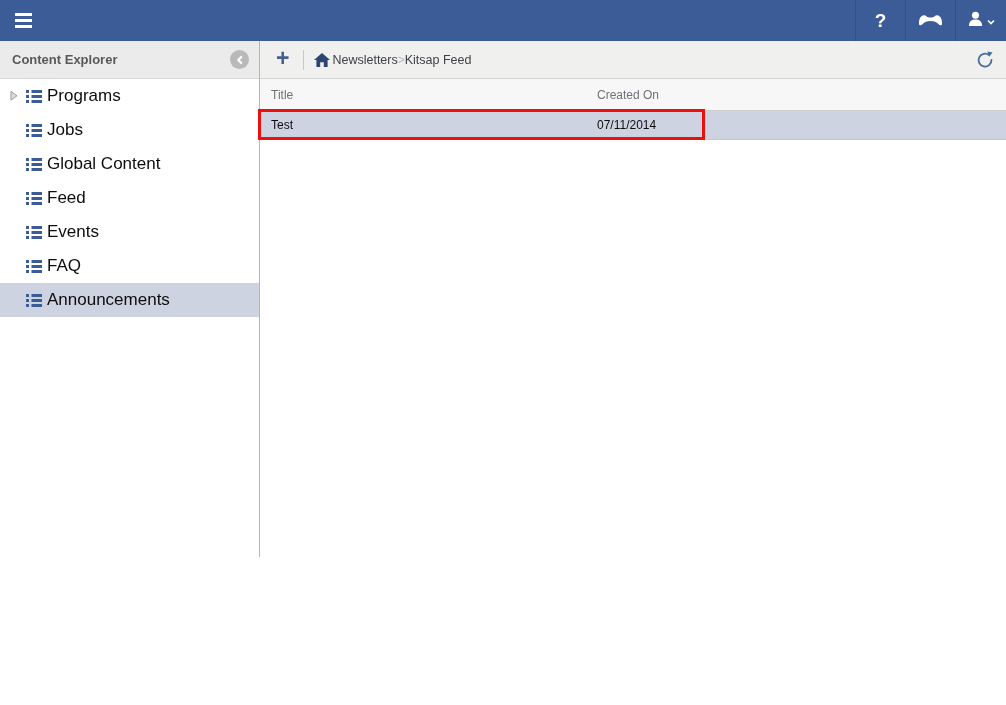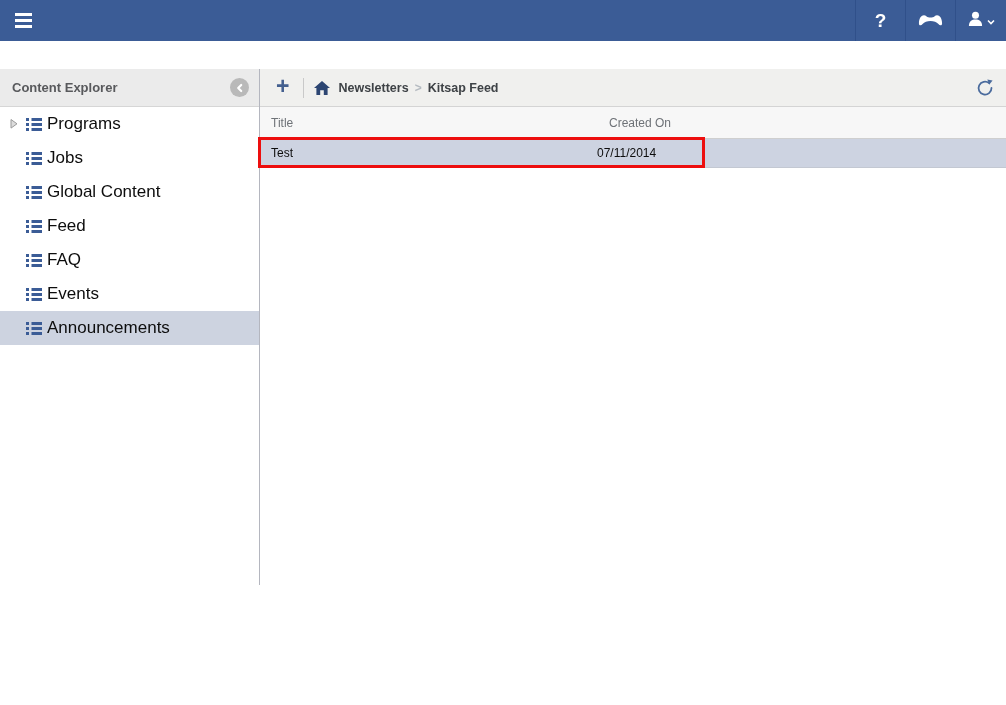--- a/index.html
+++ b/index.html
@@ -32,21 +32,21 @@
     width: 50px;
     display: flex; align-items: center; justify-content: center;
     border-left: 1px solid #30508a;
     color: #fff;
     cursor: pointer;
   }
   .topbar-btn.help { font-size: 19px; font-weight: bold; }
   .topbar-btn.user { width: 51px; gap: 3px; }
 
   
-  .content { display: flex; height: 516px; margin-top: 28px; }
+  .content { display: flex; height: 516px; }
 
   
   .sidebar {
     width: 260px;
     border-right: 1px solid #b4b6bf;
     background: #fff;
     display: flex; flex-direction: column;
   }
   .sidebar-header {
     height: 38px;
@@ -82,34 +82,33 @@
     background: #f0f0ee;
     border-bottom: 1px solid #d4d4d4;
     display: flex; align-items: center;
     padding: 0 12px 0 10px;
   }
   .add-btn {
     font-size: 23px; font-weight: bold; color: #44608f;
     line-height: 1; padding: 0 6px 3px 6px; cursor: pointer;
   }
   .toolbar-divider { width: 1px; height: 20px; background: #c9c9c9; margin: 0 10px 0 8px; }
-  .breadcrumb { display: flex; align-items: center; gap: 6px; flex: 1; font-weight: bold; }
+  .breadcrumb { display: flex; align-items: center; flex: 1; }
   .crumb { color: #3e4246; font-size: 12.5px; cursor: pointer; }
   .crumb-sep { color: #b4bac0; font-size: 12px; }
   .home-icon { display: flex; align-items: center; margin-right: 2px; cursor: pointer; }
   .refresh-btn { display: flex; align-items: center; cursor: pointer; }
 
   
   .grid-header {
     height: 32px;
     background: #f7f7f7;
     border-bottom: 1px solid #cfcfcf;
     display: flex; align-items: center;
     color: #6e7277;
-    gap: 12px;
   }
   .col-title { width: 337px; padding-left: 11px; }
   .col-created { width: 120px; }
   .col-fill { flex: 1; }
   .grid-row {
     height: 29px;
     display: flex; align-items: center;
     background: #cdd3e1;
     border-bottom: 1px solid #c3c8d2;
     color: #0d0d0d;
@@ -252,38 +251,38 @@
               <g fill="#3b5c96">
             <rect x="0" y="0" width="3" height="3"></rect>
                 <rect x="5.5" y="0" width="10.5" height="3"></rect>
             <rect x="0" y="5" width="3" height="3"></rect>
                 <rect x="5.5" y="5" width="10.5" height="3"></rect>
             <rect x="0" y="10" width="3" height="3"></rect>
                 <rect x="5.5" y="10" width="10.5" height="3"></rect>
           </g>
             </svg>
         </span>
+        <span class="tree-label">Events</span>
+      </div>
+
+      <div class="tree-item">
+        <span class="no-expander"></span>
+        <span class="tree-icon">
+          <svg width="16" height="13" viewBox="0 0 16 13">
+              <g fill="#3b5c96">
+            <rect x="0" y="0" width="3" height="3"></rect>
+                <rect x="5.5" y="0" width="10.5" height="3"></rect>
+            <rect x="0" y="5" width="3" height="3"></rect>
+                <rect x="5.5" y="5" width="10.5" height="3"></rect>
+            <rect x="0" y="10" width="3" height="3"></rect>
+                <rect x="5.5" y="10" width="10.5" height="3"></rect>
+          </g>
+            </svg>
+        </span>
         <span class="tree-label">FAQ</span>
-      </div>
-
-      <div class="tree-item">
-        <span class="no-expander"></span>
-        <span class="tree-icon">
-          <svg width="16" height="13" viewBox="0 0 16 13">
-              <g fill="#3b5c96">
-            <rect x="0" y="0" width="3" height="3"></rect>
-                <rect x="5.5" y="0" width="10.5" height="3"></rect>
-            <rect x="0" y="5" width="3" height="3"></rect>
-                <rect x="5.5" y="5" width="10.5" height="3"></rect>
-            <rect x="0" y="10" width="3" height="3"></rect>
-                <rect x="5.5" y="10" width="10.5" height="3"></rect>
-          </g>
-            </svg>
-        </span>
-        <span class="tree-label">Events</span>
       </div>
 
       <div class="tree-item selected">
         <span class="no-expander"></span>
         <span class="tree-icon">
           <svg width="16" height="13" viewBox="0 0 16 13">
               <g fill="#3b5c96">
             <rect x="0" y="0" width="3" height="3"></rect>
                 <rect x="5.5" y="0" width="10.5" height="3"></rect>
             <rect x="0" y="5" width="3" height="3"></rect>

